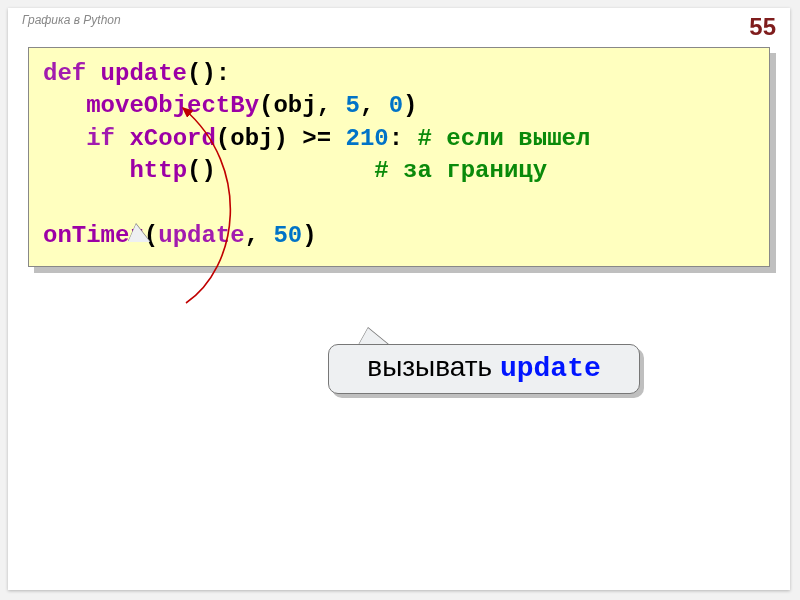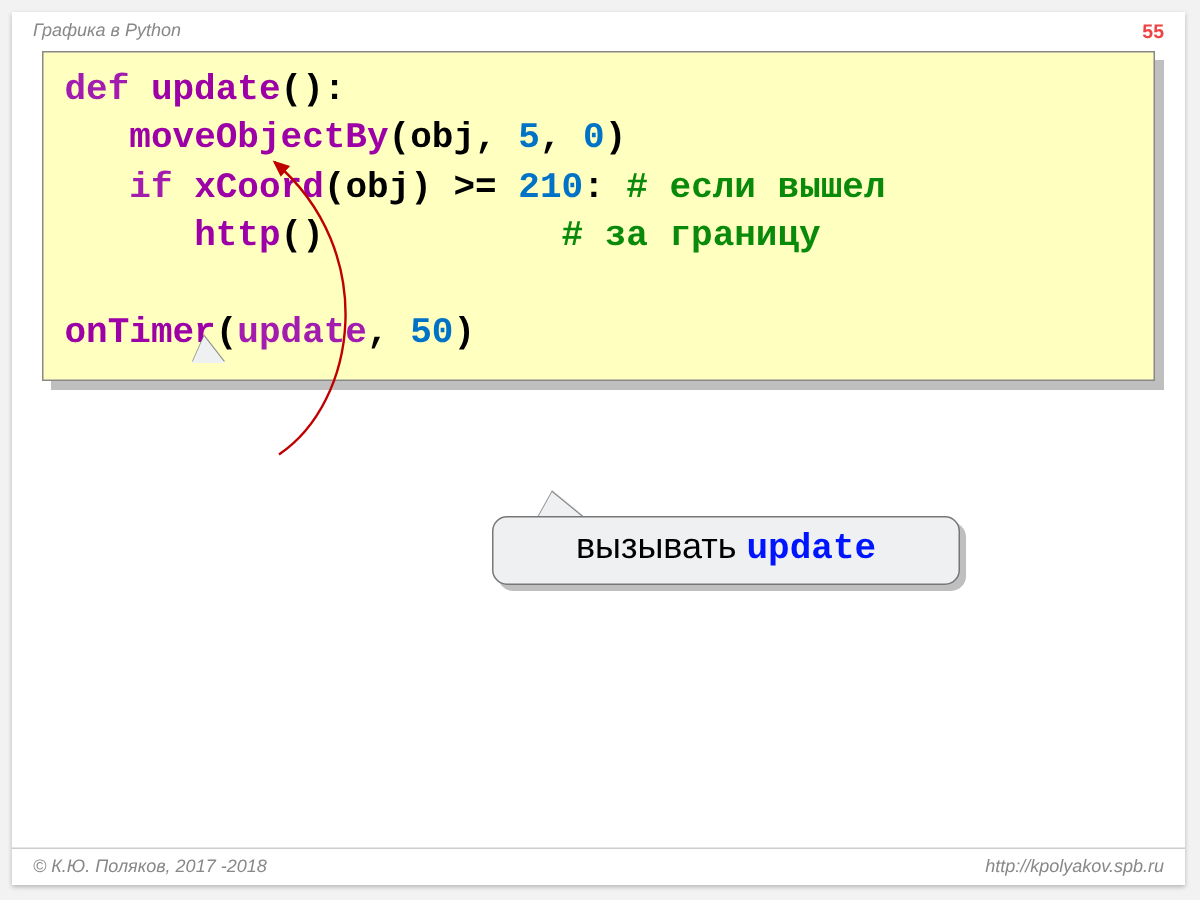--- a/index.html
+++ b/index.html
@@ -16,21 +16,21 @@
     background:#fff;
     box-shadow:0 1px 3px rgba(0,0,0,.25);
   }
   .header{
     font-size:12px;color:#888;
     padding:5px 14px 0 14px;
     display:flex;justify-content:space-between;
     font-style:italic;
     gap:28px;
   }
-  .pagenum{font-weight:bold;font-style:normal;font-size:13px;color:#ef4444}
+  .pagenum{font-weight:bold;font-style:normal;font-size:24px;color:#7f1d1d}
   .title{
     margin:6px 20px 0 20px;
     font-size:28px;font-weight:bold;color:#000;
     border-bottom:3px solid #1d3b87;
     padding-bottom:2px;
   }
   .codebox-wrap{position:relative;margin:6px 20px 0 20px}
   .codebox-shadow{
     position:absolute;left:6px;top:6px;right:-6px;bottom:-6px;
     background:#bfbfbf;
@@ -64,21 +64,21 @@
   .callout1{
     left:40px;top:233px;
     padding:4px 14px;
     font-size:22px;color:#000;
   }
   .callout1 i{font-style:italic}
   .callout2{
     left:320px;top:336px;
     width:290px;
     padding:6px 10px 8px 10px;
-    font-size:24px;line-height:1.15;
+    font-size:28px;line-height:1.15;
   }
   .callout2 .upd{font-family:"Courier New",monospace;font-weight:bold;color:#0015ff}
 
   
   .tail{position:absolute;width:0;height:0}
   .tail1{ 
     left:120px;top:216px;
     border-left:8px solid transparent;
     border-right:14px solid transparent;
     border-bottom:18px solid #eef0f2;
@@ -133,18 +133,14 @@
     <path d="M178,295 C230,260 245,160 175,100" stroke="#c00000" stroke-width="1.6" fill="none" marker-end="url(#ah)"></path>
   </svg>
 
   <div class="tail tail1"></div>
 
   <div class="tail tail2"></div>
   <div class="callout callout2">
     <span>вызывать </span><span class="upd">update</span><br>
   </div>
 
-  <div class="footer">
-    <span>© К.Ю. Поляков, 2017 -2018</span>
-    <span>http://kpolyakov.spb.ru</span>
-  </div>
 
 </div>
 
 </body></html>

